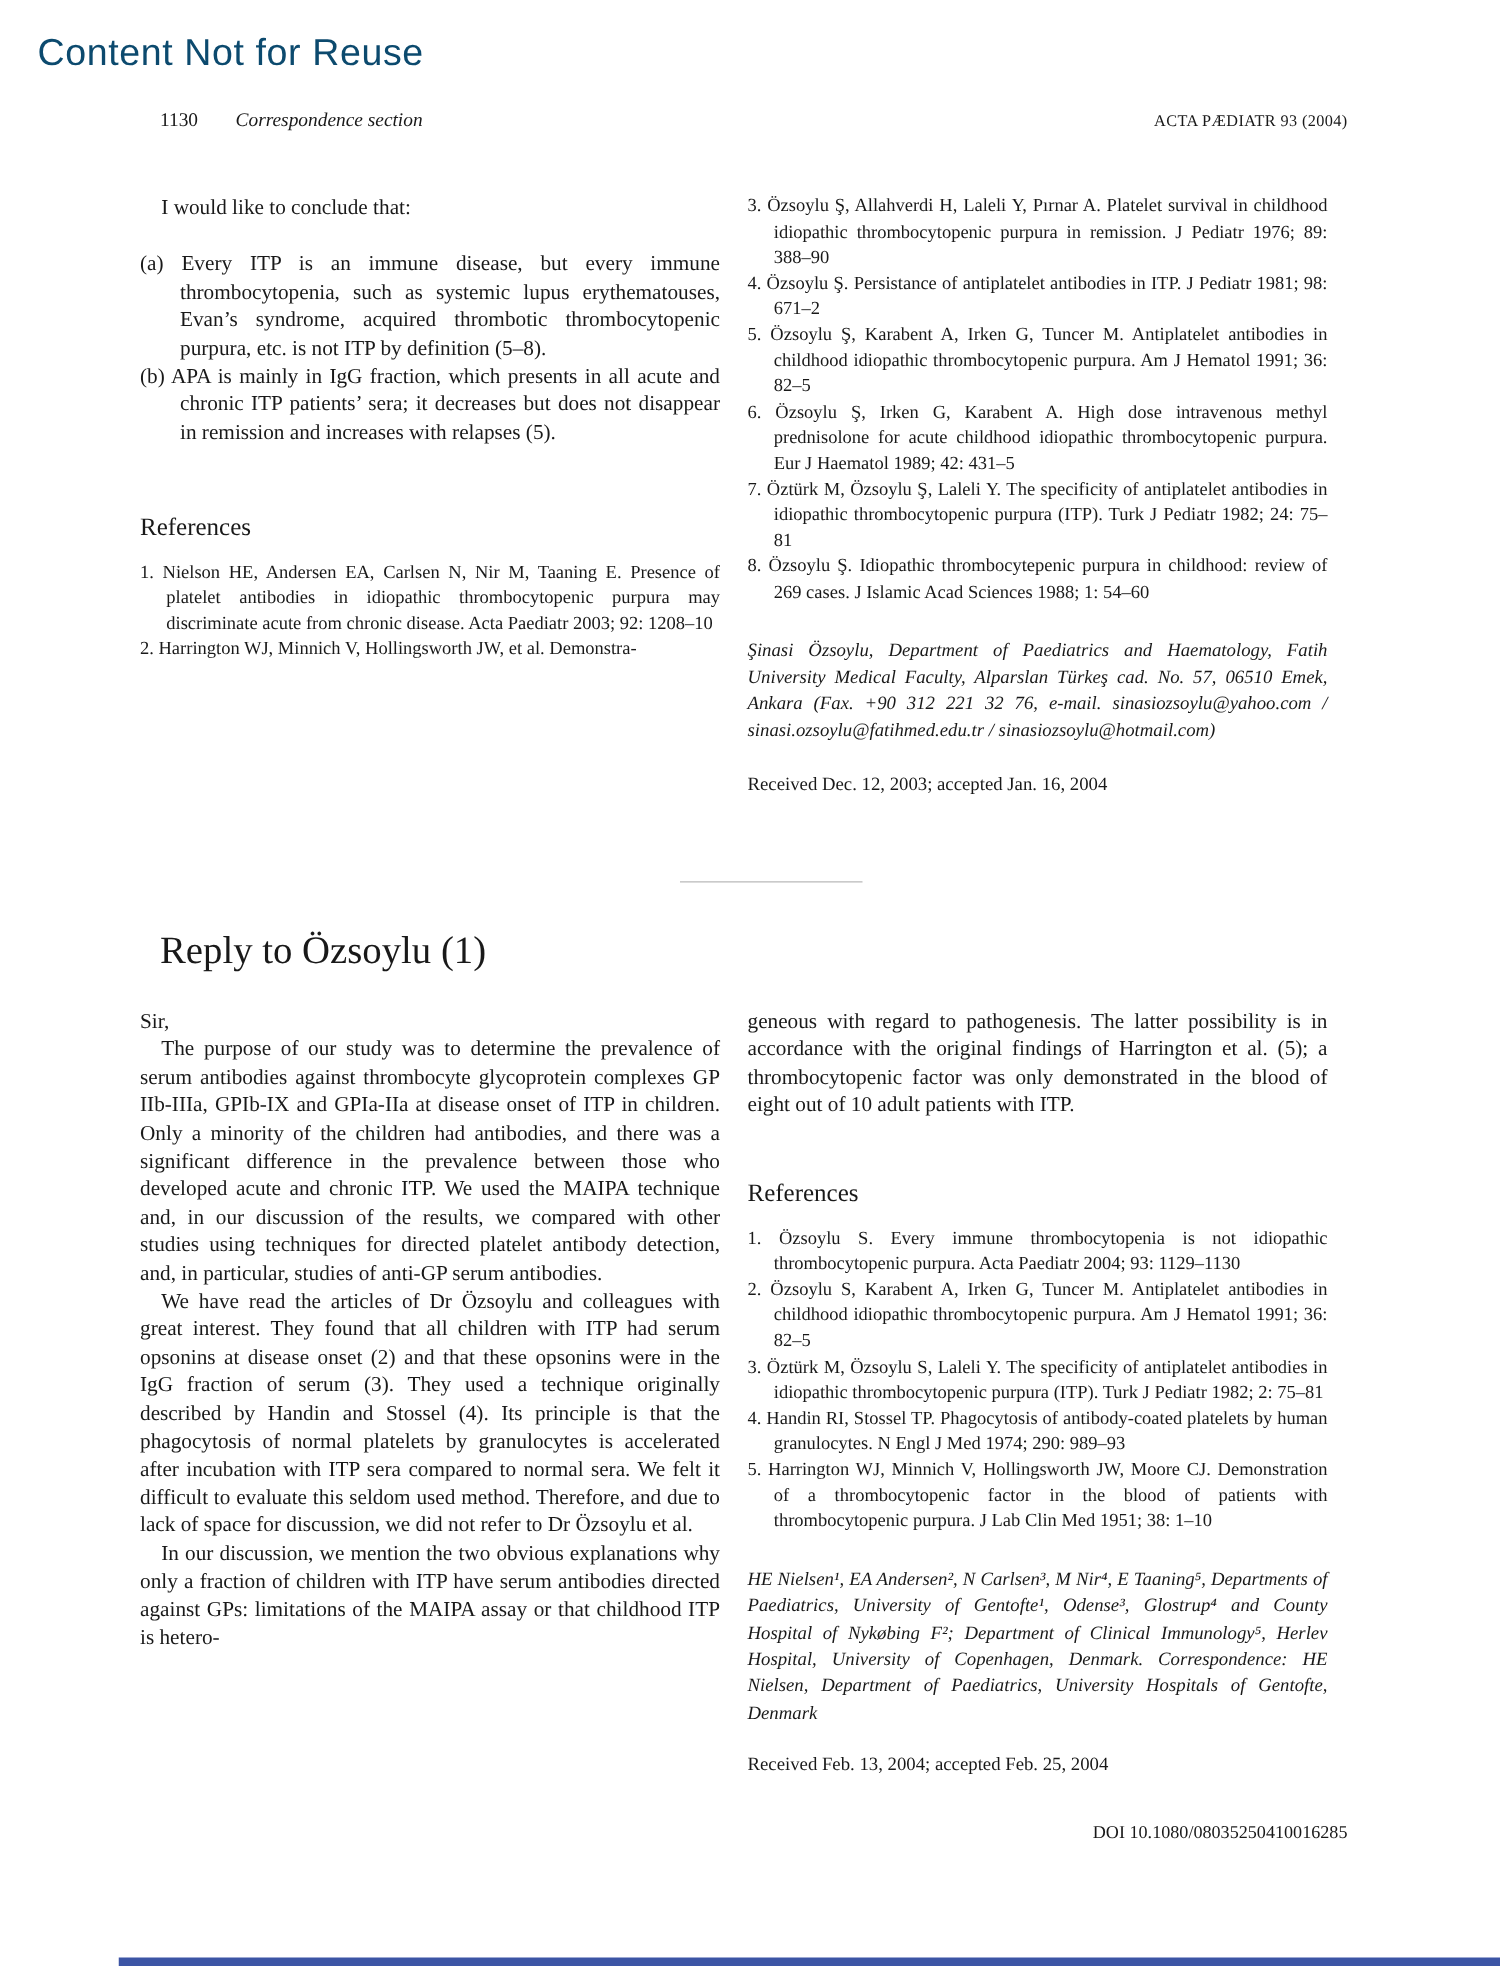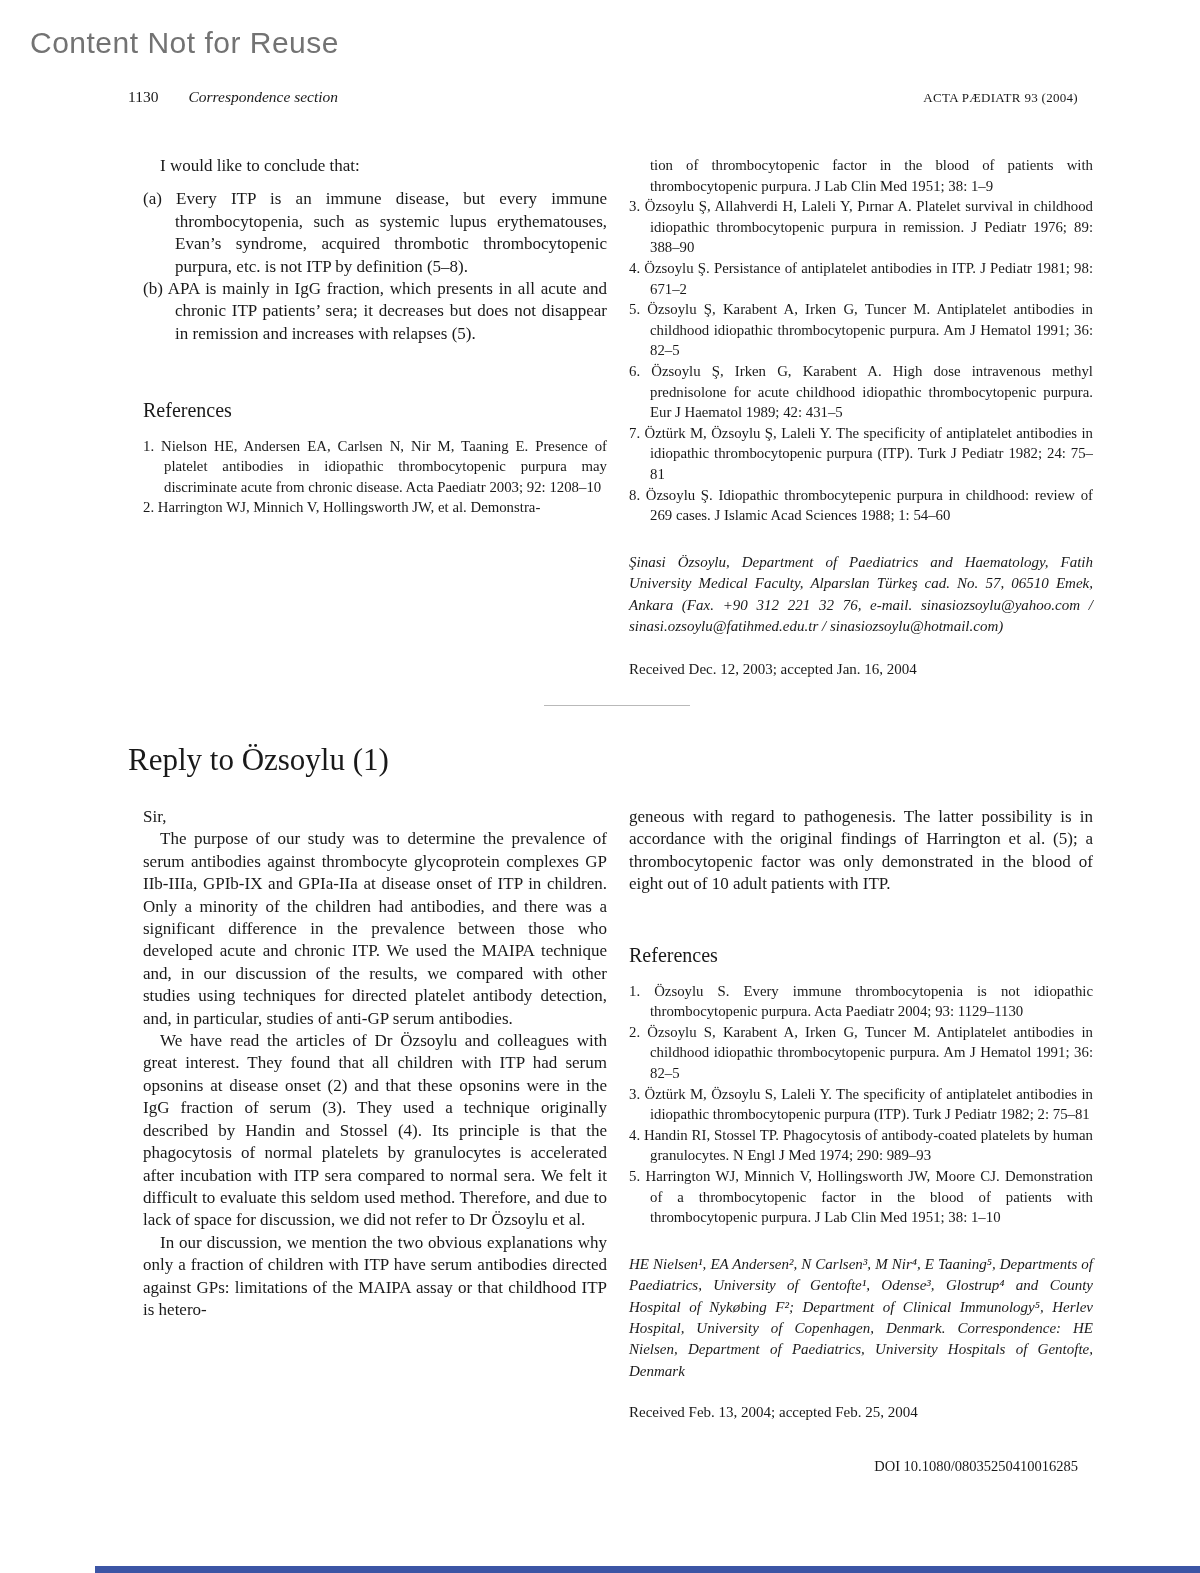--- a/index.html
+++ b/index.html
@@ -6,38 +6,38 @@
   html, body { background: #ffffff; }
   body {
     width: 1200px; height: 1573px; position: relative;
     font-family: "Liberation Serif", "DejaVu Serif", serif;
     color: #191919;
     overflow: hidden;
   }
   .watermark {
     position: absolute; top: 26px; left: 30px;
     font-family: "Liberation Sans", "DejaVu Sans", sans-serif;
-    font-size: 30px; font-weight: 400; color: #737373; letter-spacing: 0.5px;
+    font-size: 30px; font-weight: 400; color: #0c4a6e; letter-spacing: 0.5px;
   }
   .runhead {
     position: absolute; top: 88px; left: 128px; width: 950px;
     display: flex; align-items: baseline;
   }
   .runhead .pagenum { font-size: 15.5px; }
   .runhead .runsec  { font-size: 15.5px; font-style: italic; margin-left: 30px; }
   .runhead .runjournal { margin-left: auto; font-size: 13px; letter-spacing: 0.3px; }
 
-  .cols { position: absolute; left: 143px; width: 950px; display: flex; gap: 22px; }
+  .cols { position: absolute; left: 112px; width: 950px; display: flex; gap: 22px; }
   .sec1 { top: 155px; }
   .sec2 { top: 806px; }
   .col  { width: 465px; text-align: justify; }
 
   .bodytext { font-size: 17px; line-height: 22.4px; }
   .intro   { text-indent: 17px; }
-  .pts     { margin-top: 11px; }
+  .pts     { margin-top: 23px; }
   .pt      { padding-left: 32px; text-indent: -32px; }
   .para    { text-indent: 17px; }
 
   .refs-heading { font-size: 20px; margin-top: 54px; margin-bottom: 14px; text-align: left; }
   .sec2 .refs-heading { margin-top: 48px; }
   .reftext { font-size: 14.8px; line-height: 20.6px; }
   .ref     { padding-left: 21px; text-indent: -21px; }
   .refcont { padding-left: 21px; }
 
   .address {
@@ -82,21 +82,20 @@
       <div class="pt"><span>(b)</span> <span>APA is mainly in IgG fraction, which presents in all acute and chronic ITP patients’ sera; it decreases but does not disappear in remission and increases with relapses (5).</span></div>
     </div>
     <div class="refs-heading">References</div>
     <div class="reftext">
       <div class="ref"><span>1.</span> <span>Nielson HE, Andersen EA, Carlsen N, Nir M, Taaning E. Presence of platelet antibodies in idiopathic thrombocytopenic purpura may discriminate acute from chronic disease. Acta Paediatr 2003; 92: 1208–10</span></div>
       <div class="ref"><span>2.</span> <span>Harrington WJ, Minnich V, Hollingsworth JW, et al. Demonstra-</span></div>
     </div>
   </div>
 
   <div class="col reftext">
-    <div class="refcont">tion of thrombocytopenic factor in the blood of patients with thrombocytopenic purpura. J Lab Clin Med 1951; 38: 1–9</div>
     <div>
       <div class="ref"><span>3.</span> <span>Özsoylu Ş, Allahverdi H, Laleli Y, Pırnar A. Platelet survival in childhood idiopathic thrombocytopenic purpura in remission. J Pediatr 1976; 89: 388–90</span></div>
       <div class="ref"><span>4.</span> <span>Özsoylu Ş. Persistance of antiplatelet antibodies in ITP. J Pediatr 1981; 98: 671–2</span></div>
       <div class="ref"><span>5.</span> <span>Özsoylu Ş, Karabent A, Irken G, Tuncer M. Antiplatelet antibodies in childhood idiopathic thrombocytopenic purpura. Am J Hematol 1991; 36: 82–5</span></div>
       <div class="ref"><span>6.</span> <span>Özsoylu Ş, Irken G, Karabent A. High dose intravenous methyl prednisolone for acute childhood idiopathic thrombocytopenic purpura. Eur J Haematol 1989; 42: 431–5</span></div>
       <div class="ref"><span>7.</span> <span>Öztürk M, Özsoylu Ş, Laleli Y. The specificity of antiplatelet antibodies in idiopathic thrombocytopenic purpura (ITP). Turk J Pediatr 1982; 24: 75–81</span></div>
       <div class="ref"><span>8.</span> <span>Özsoylu Ş. Idiopathic thrombocytepenic purpura in childhood: review of 269 cases. J Islamic Acad Sciences 1988; 1: 54–60</span></div>
     </div>
     <div class="address">Şinasi Özsoylu, Department of Paediatrics and Haematology, Fatih University Medical Faculty, Alparslan Türkeş cad. No. 57, 06510 Emek, Ankara (Fax. +90 312 221 32 76, e-mail. sinasiozsoylu@yahoo.com / sinasi.ozsoylu@fatihmed.edu.tr / sinasiozsoylu@hotmail.com)</div>
     <div class="received">Received Dec. 12, 2003; accepted Jan. 16, 2004</div>

